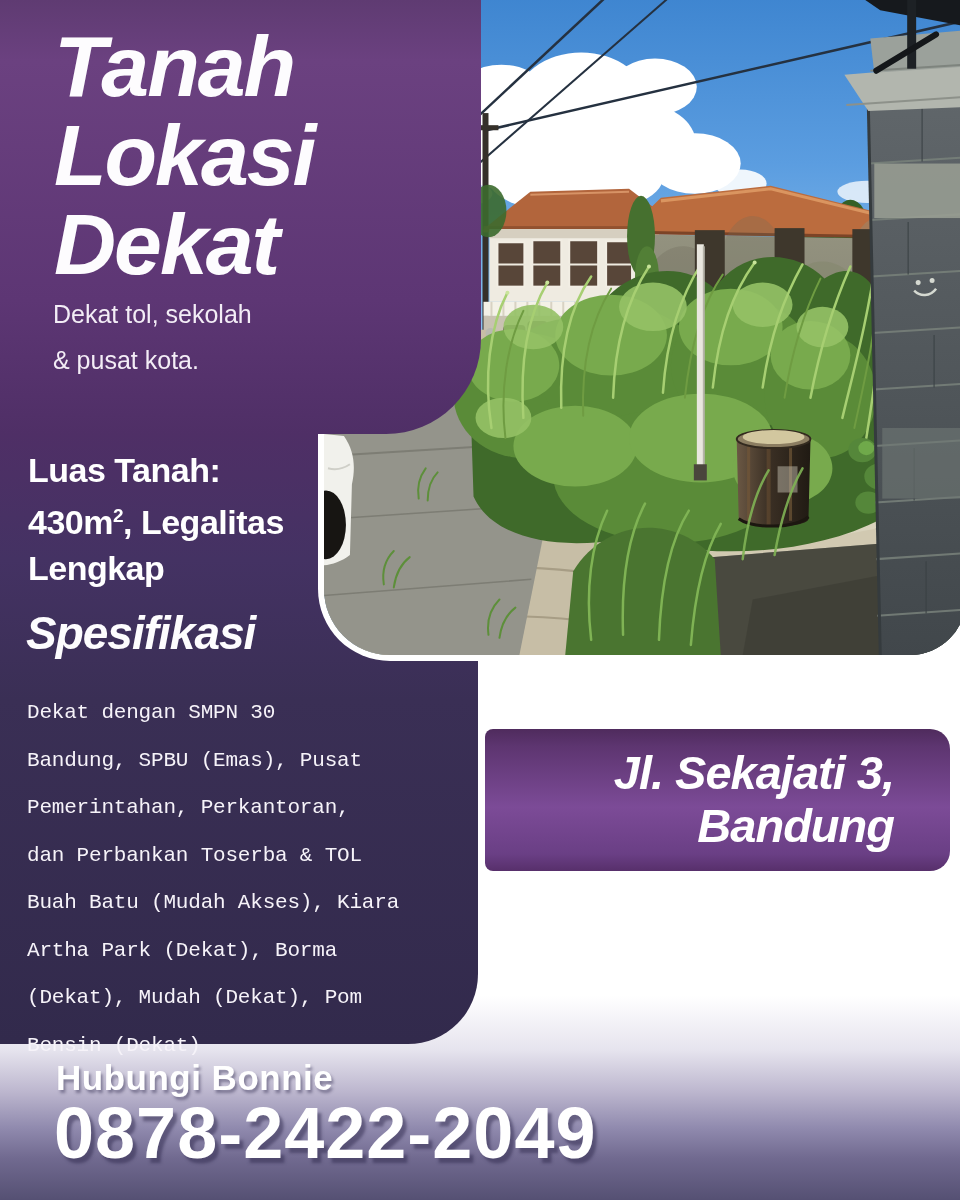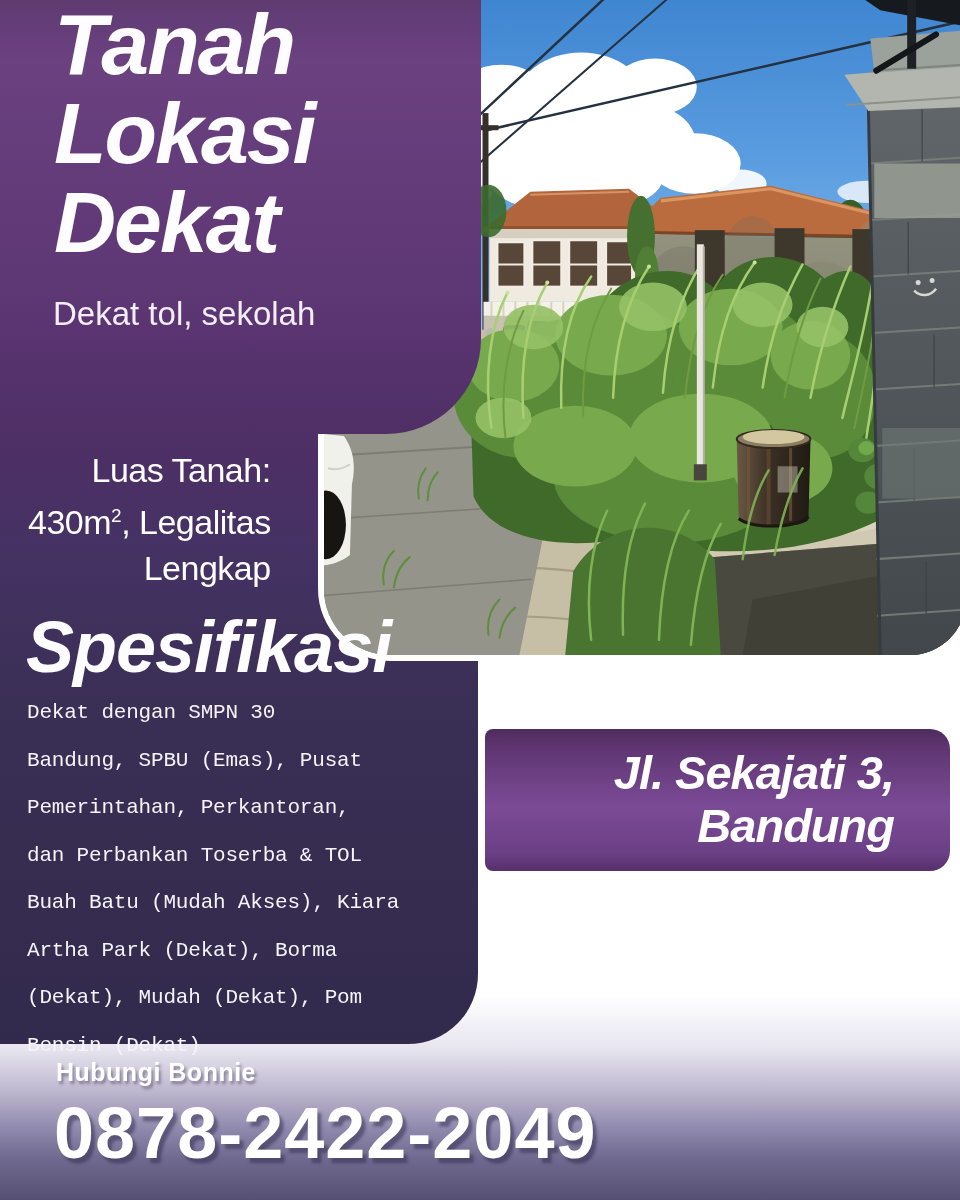--- a/index.html
+++ b/index.html
@@ -25,45 +25,45 @@
   .title-panel{
     position:absolute;left:0;top:0;width:481px;height:434px;z-index:3;
     border-bottom-right-radius:95px;
     background:linear-gradient(180deg,#5f3b72 0%,#6b4180 14%,#5d3674 69%,#4f2f66 100%);
     color:#fff;
   }
   .title-line{
     position:relative;left:54px;font-size:86px;line-height:89px;font-weight:bold;
     font-style:italic;letter-spacing:-2px;color:#fdfcfe;
   }
-  .title-block{}
+  .title-block{padding-top:22px;}
   .subtitle-block{position:absolute;left:53px;top:291px;}
-  .subtitle-line{font-size:33px;line-height:46px;color:#f3edf6;}
+  .subtitle-line{font-size:25px;line-height:46px;color:#f3edf6;}
   
   .land-block{position:absolute;left:28px;top:447px;z-index:4;color:#fff;}
-  .land-line{font-size:34px;line-height:46px;font-weight:normal;letter-spacing:-0.5px;text-align:right;}
+  .land-line{font-size:34px;line-height:46px;font-weight:bold;letter-spacing:-0.5px;}
   .land-line sup{font-size:19px;}
   .spec-heading{
     position:absolute;left:26px;top:606px;z-index:4;color:#fdfcfe;
-    font-size:72px;font-weight:bold;font-style:italic;letter-spacing:-1px;
+    font-size:46px;font-weight:bold;font-style:italic;letter-spacing:-1px;
   }
   .spec-body{position:absolute;left:27px;top:689px;z-index:4;color:#f6f3f9;}
   .spec-line{font-size:21px;line-height:47.5px;letter-spacing:-0.2px;white-space:nowrap;font-family:Liberation Mono, monospace;}
   
   .banner{
     position:absolute;left:485px;top:729px;width:465px;height:142px;z-index:1;
     border-radius:8px 20px 20px 8px;box-sizing:border-box;
     background:linear-gradient(180deg,#4f2b5d 0%,#5d3570 12%,#7c4b97 55%,#6a3f85 88%,#572f6b 100%);
     color:#fff;text-align:right;padding:17px 56px 0 0;
   }
   .banner-line{font-size:47px;line-height:53px;font-weight:bold;font-style:italic;letter-spacing:-1px;}
   
   .footer{position:absolute;left:0;top:1050px;width:960px;z-index:4;color:#fff;}
   .contact-name{
-    position:absolute;left:56px;top:8px;font-size:25px;font-weight:bold;letter-spacing:0.5px;
+    position:absolute;left:56px;top:8px;font-size:35px;font-weight:bold;letter-spacing:0.5px;
     text-shadow:2px 3px 3px rgba(45,40,75,0.45);
   }
   .contact-phone{
     position:absolute;left:54px;top:42px;font-size:72px;font-weight:bold;letter-spacing:1px;
     text-shadow:4px 5px 3px rgba(45,40,75,0.5);
     text-align:right;
   }
 </style>
 </head>
 <body>
@@ -350,20 +350,21 @@
   </div>
 
   <div class="title-panel">
     <div class="title-block">
       <div class="title-line">Tanah</div>
       <div class="title-line">Lokasi</div>
       <div class="title-line">Dekat</div>
     </div>
     <div class="subtitle-block">
       <div class="subtitle-line">Dekat tol, sekolah</div>
+      <div class="subtitle-line">&amp; pusat kota.</div>
     </div>
   </div>
 
   <div class="land-block">
     <div class="land-line">Luas Tanah:</div>
     <div class="land-line"><span>430m</span><sup>2</sup><span>, Legalitas</span></div>
     <div class="land-line">Lengkap</div>
   </div>
 
   <div class="spec-heading">Spesifikasi</div>

